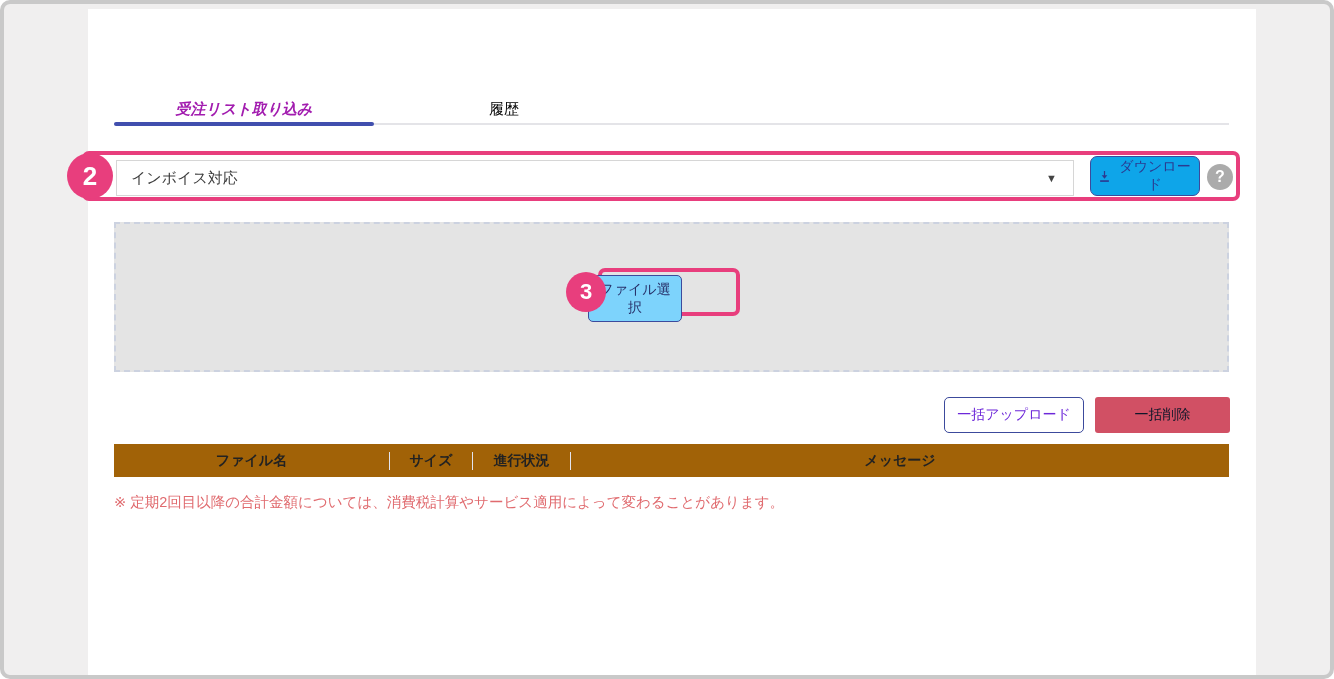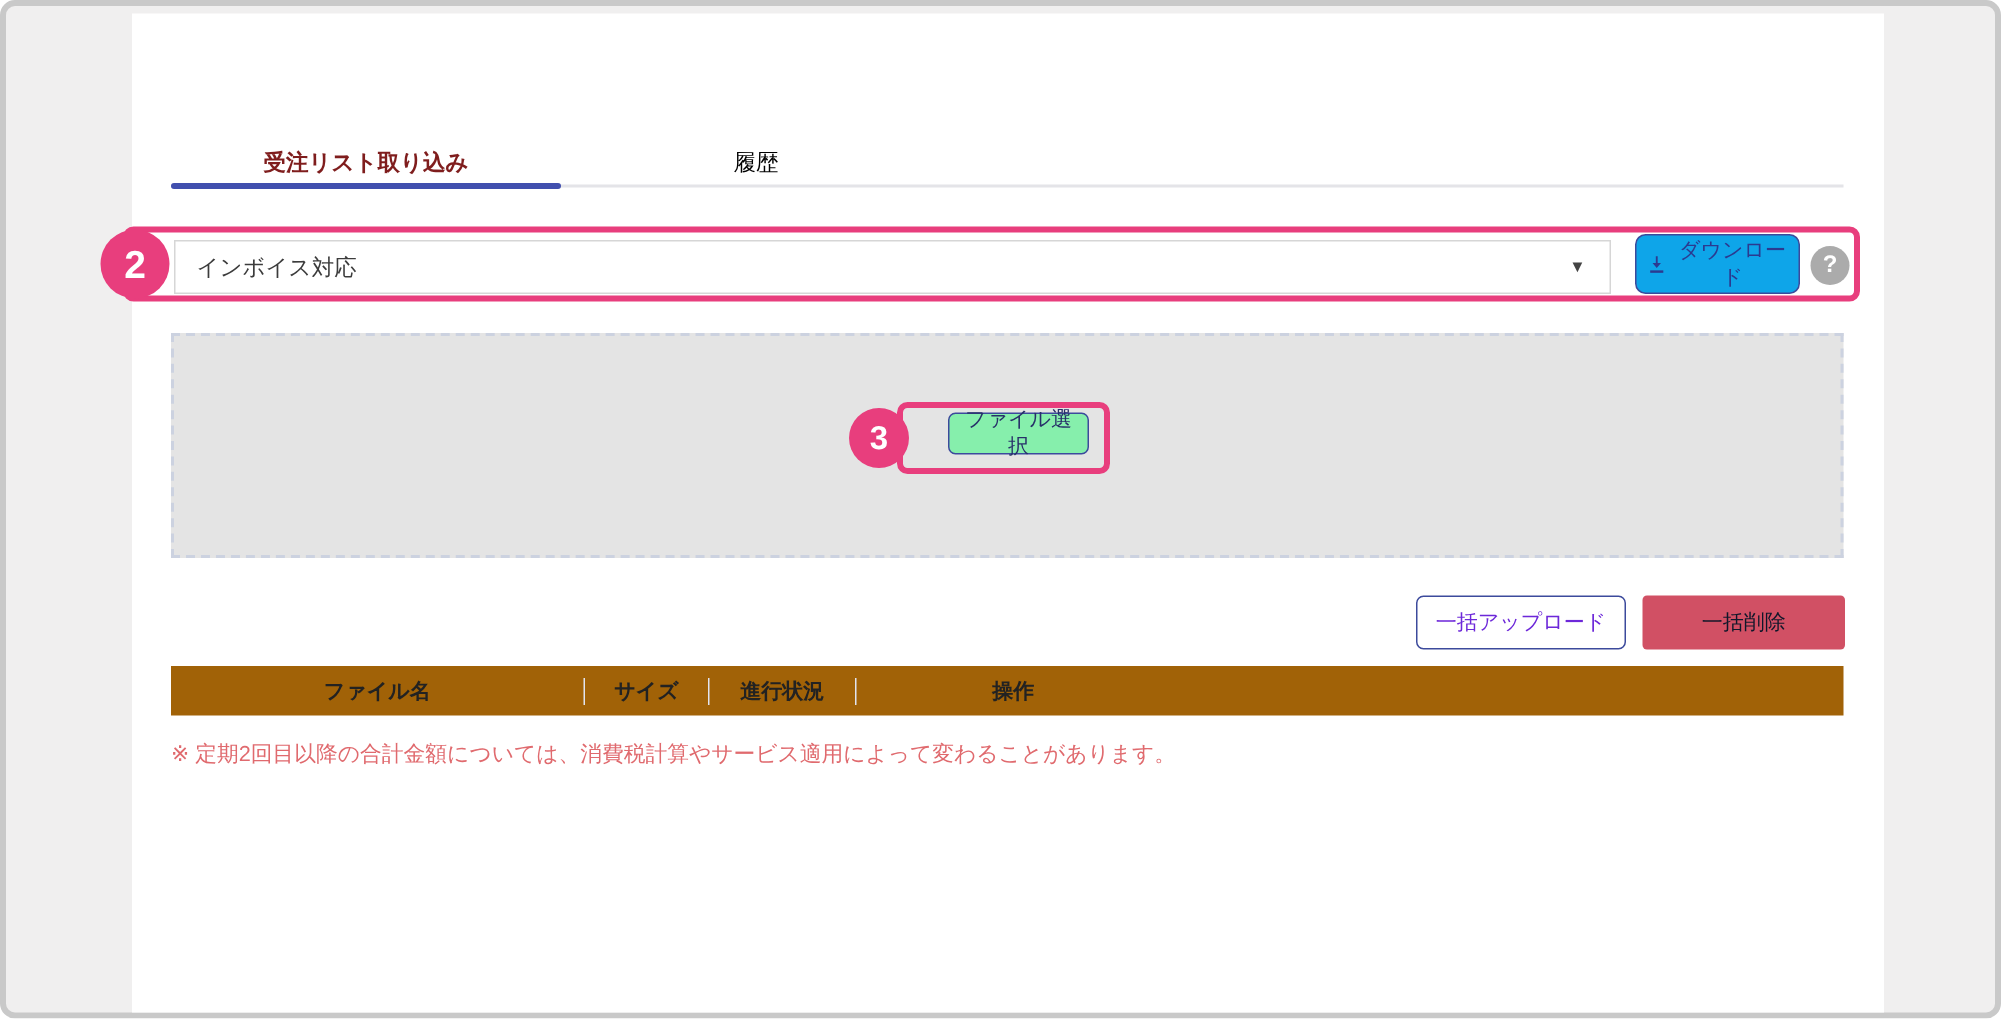--- a/index.html
+++ b/index.html
@@ -18,21 +18,21 @@
     background:#ffffff;
   }
   
   .page-title{
     position:absolute;left:110px;top:27px;
     font-size:23px;font-weight:bold;color:#272e7b;letter-spacing:1px;
   }
   
   .tabs{position:absolute;left:110px;top:92px;width:1115px;height:30px;display:flex;}
   .tab{width:260px;text-align:center;font-size:15px;line-height:26px;cursor:pointer;}
-  .tab.active{color:#7f1d1d;font-weight:bold;}
+  .tab.active{color:#a21caf;font-weight:bold;font-style:italic;}
   .tab.inactive{color:#000000;}
   .tabs-baseline{position:absolute;left:110px;top:119px;width:1115px;height:2px;background:#e4e4e8;}
   .tab-indicator{position:absolute;left:110px;top:118px;width:260px;height:4px;background:#414fae;border-radius:2px;}
   
   .anno-rect{position:absolute;box-sizing:border-box;border:4px solid #e83e7d;border-radius:7px;pointer-events:none;}
   .anno-badge{
     position:absolute;background:#e83e7d;border-radius:50%;
     color:#ffffff;font-weight:bold;display:flex;align-items:center;justify-content:center;
     z-index:5;
   }
@@ -57,22 +57,22 @@
     position:absolute;left:1203px;top:160px;width:26px;height:26px;border-radius:50%;
     background:#ababab;color:#ffffff;font-weight:bold;font-size:16px;
     display:flex;align-items:center;justify-content:center;cursor:pointer;
   }
   
   .dropzone{
     position:absolute;left:110px;top:218px;width:1115px;height:150px;box-sizing:border-box;
     background:#e4e4e4;border:2px dashed #ccd2e0;
   }
   .file-select-btn{
-    position:absolute;left:628px;top:271px;width:94px;height:28px;box-sizing:border-box;
-    background:#86efac;border:1px solid #3c4a9c;border-radius:5px;
+    position:absolute;left:584px;top:271px;width:94px;height:47px;box-sizing:border-box;
+    background:#7dd3fc;border:1px solid #3c4a9c;border-radius:5px;
     font-size:14px;color:#273069;display:flex;align-items:center;justify-content:center;
     cursor:pointer;z-index:5;
   }
   
   .bulk-upload-btn{
     position:absolute;left:940px;top:393px;width:140px;height:36px;box-sizing:border-box;
     background:#ffffff;border:1.5px solid #3c4a9c;border-radius:5px;
     font-size:14px;color:#6d28d9;display:flex;align-items:center;justify-content:center;cursor:pointer;
   }
   .bulk-delete-btn{
@@ -148,17 +148,17 @@
     <span>一括アップロード</span>
   </button>
   <button class="bulk-delete-btn">
     <span>一括削除</span>
   </button>
 
   <div class="table-header">
     <div class="th th-0">ファイル名</div>
     <div class="th th-1">サイズ</div>
     <div class="th th-2">進行状況</div>
-    <div class="th th-3">操作</div>
+    <div class="th th-4">メッセージ</div>
   </div>
 
   <div class="note">※ 定期2回目以降の合計金額については、消費税計算やサービス適用によって変わることがあります。</div>
 </div>
 
 </body></html>

